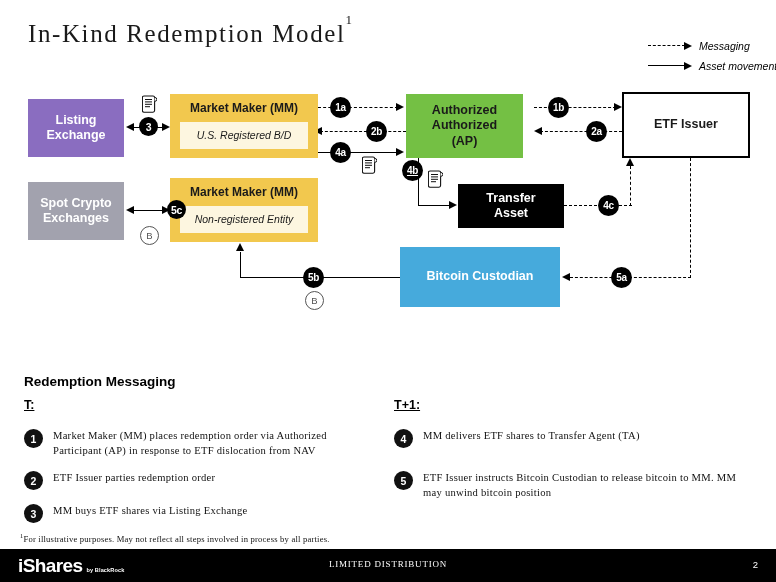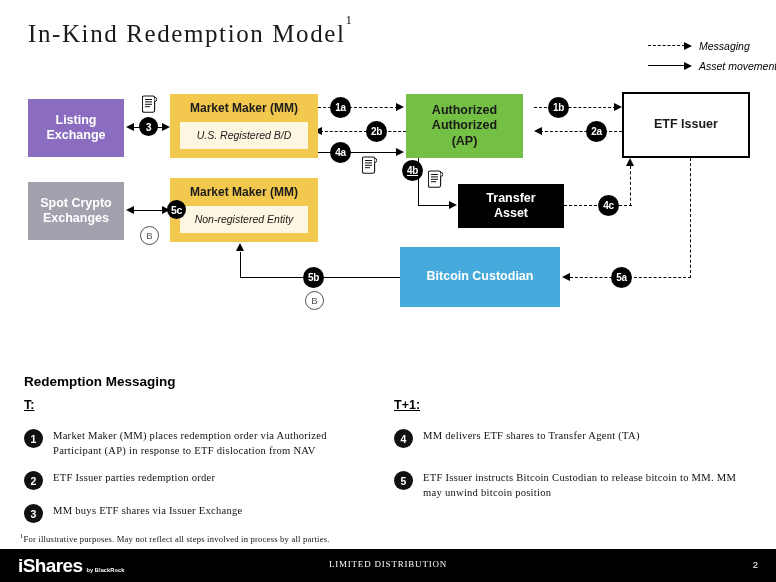--- a/index.html
+++ b/index.html
@@ -248,21 +248,21 @@
   <div class="lc-item" style="left:24px;top:428px;width:350px;">
     <span class="lc-num">1</span>
     <span class="lc-text">Market Maker (MM) places redemption order via Authorized Participant (AP) in response to ETF dislocation from NAV</span>
   </div>
   <div class="lc-item" style="left:24px;top:470px;width:350px;">
     <span class="lc-num">2</span>
     <span class="lc-text">ETF Issuer parties redemption order</span>
   </div>
   <div class="lc-item" style="left:24px;top:503px;width:350px;">
     <span class="lc-num">3</span>
-    <span class="lc-text">MM buys ETF shares via Issuer Exchange</span>
+    <span class="lc-text">MM buys ETF shares via Listing Exchange</span>
   </div>
 
   <div class="lc-item" style="left:394px;top:428px;width:360px;">
     <span class="lc-num">4</span>
     <span class="lc-text">MM delivers ETF shares to Transfer Agent (TA)</span>
   </div>
   <div class="lc-item" style="left:394px;top:470px;width:360px;">
     <span class="lc-num">5</span>
     <span class="lc-text">ETF Issuer instructs Bitcoin Custodian to release bitcoin to MM. MM may unwind bitcoin position</span>
   </div>

